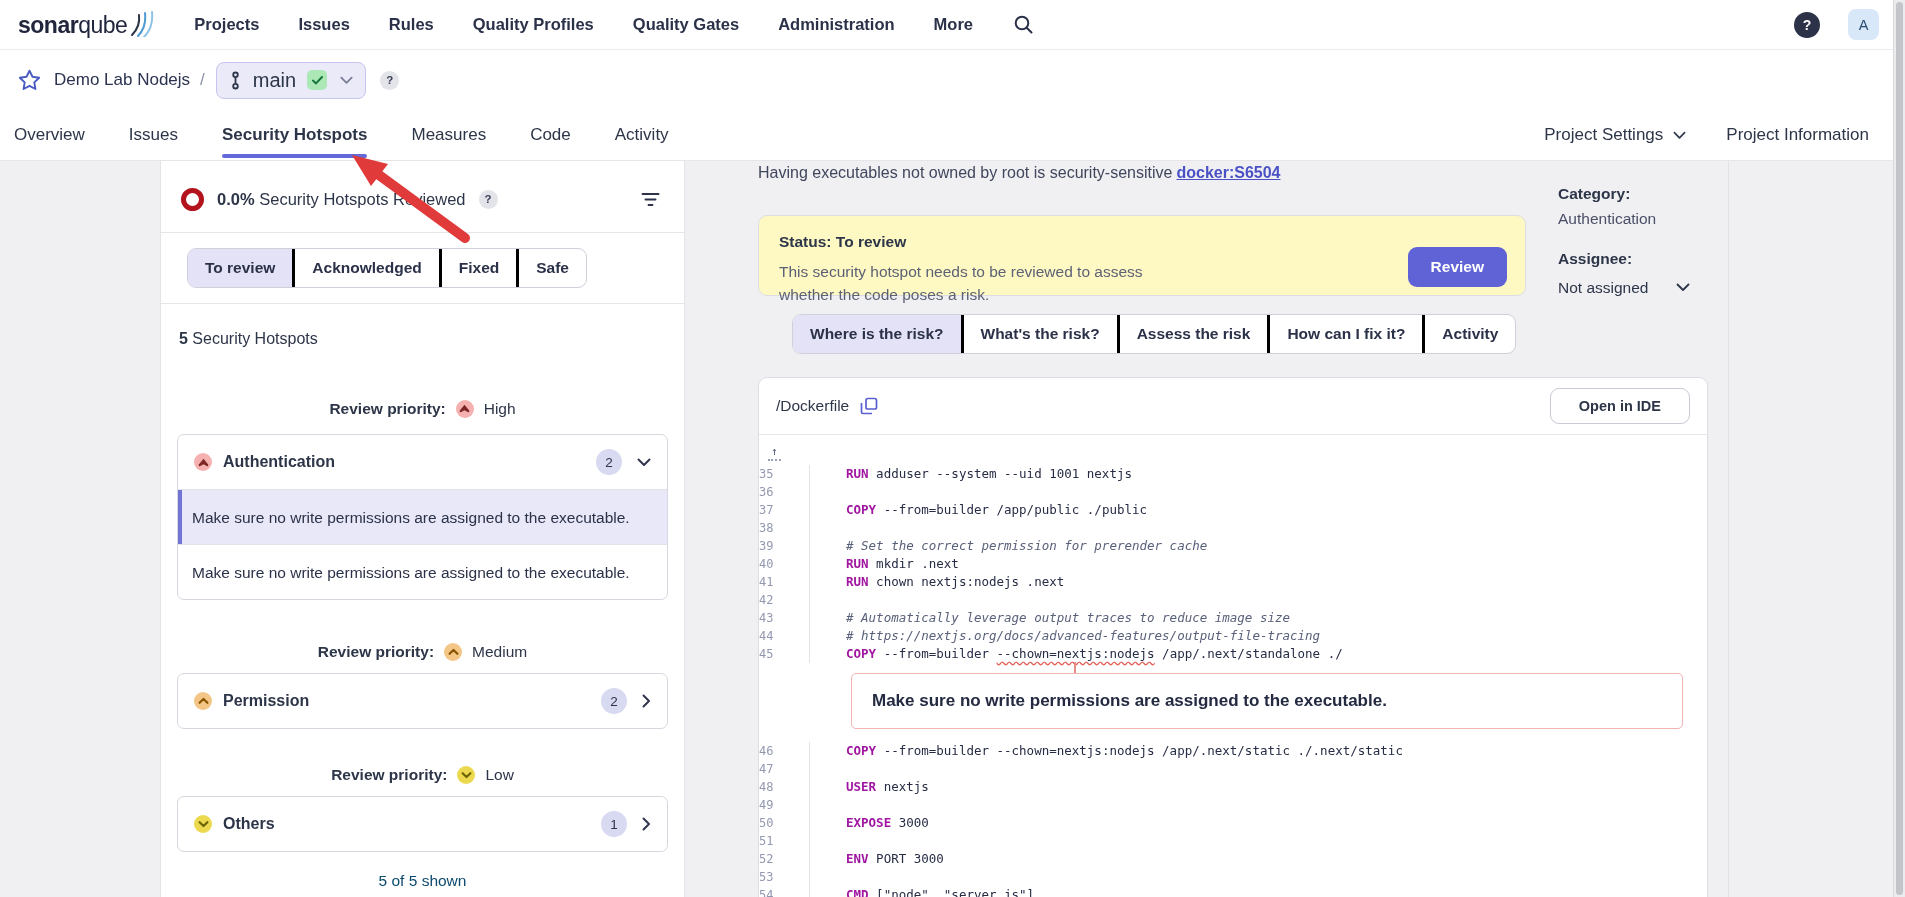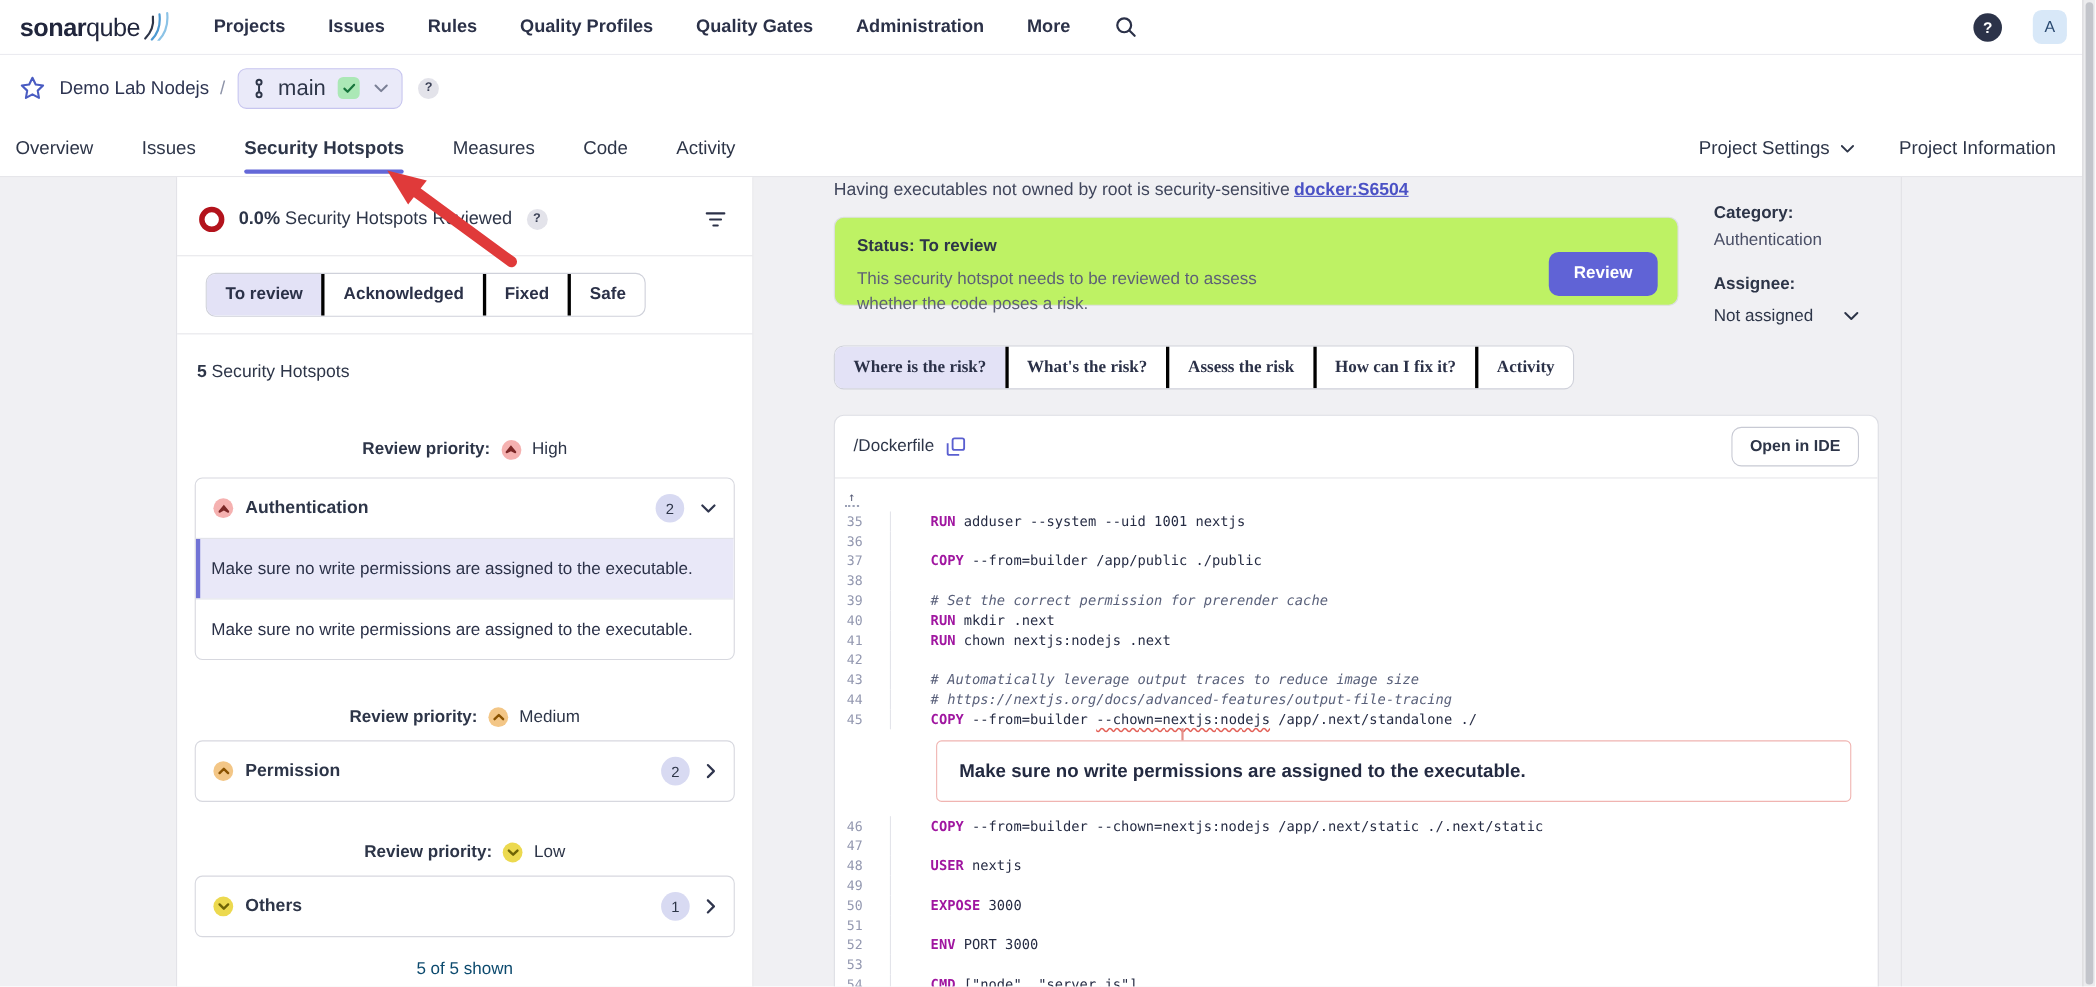--- a/index.html
+++ b/index.html
@@ -93,48 +93,48 @@
                display:flex;align-items:center;justify-content:center;font-size:13.5px;box-sizing:border-box;padding:0 6px;}
   .hotspot-item{border-top:1px solid #e2e3e9;padding:17px 14px 16px;font-size:15.5px;line-height:21px;
                 position:relative;cursor:pointer;color:#2b3148;}
   .hotspot-item.selected{background:#e9e8f8;}
   .hotspot-item.selected::before{content:"";position:absolute;left:0;top:0;bottom:0;width:4px;background:#7173d5;}
   .shown-row{text-align:center;margin-top:20px;font-size:15.5px;color:#0c4a6e;}
 
   
   .rule-line{position:absolute;left:758px;top:1px;font-size:16px;color:#40465c;line-height:22px;}
   .rule-link{color:#4a51c5;font-weight:700;text-decoration:underline;margin-left:4px;cursor:pointer;}
-  .status-card{position:absolute;left:758px;top:36px;width:768px;height:81px;background:#bef264;
+  .status-card{position:absolute;left:758px;top:54px;width:768px;height:81px;background:#fef9c3;
                border:1px solid #dddee4;border-radius:9px;box-sizing:border-box;padding:17px 20px;}
   .status-title{font-weight:700;font-size:15.5px;}
   .status-desc{margin-top:9px;font-size:15.5px;color:#5d6175;line-height:23px;}
   .review-btn{position:absolute;right:18px;top:31px;background:#6063d6;color:#fff;font-weight:700;
               font-size:15.5px;border:none;border-radius:9px;padding:11px 23px;cursor:pointer;
               font-family:"Liberation Sans",sans-serif;}
   .meta{position:absolute;left:1558px;top:22px;font-size:15.5px;line-height:21px;}
   .meta-label{font-weight:700;}
   .meta-value{margin-top:4px;color:#4a4f66;}
   .meta-assignee{margin-top:19px;}
   .assignee-value{display:flex;align-items:center;gap:28px;margin-top:8px;color:#2d3548;cursor:pointer;}
-  .risk-tabs{position:absolute;left:758px;top:153px;font-family:Liberation Serif, serif;}
+  .risk-tabs{position:absolute;left:792px;top:153px;}
 
   
   .code-card{position:absolute;left:758px;top:216px;width:950px;height:560px;background:#fff;
              border:1px solid #dddee4;border-radius:9px 9px 0 0;box-sizing:border-box;overflow:hidden;}
   .code-header{display:flex;align-items:center;height:56px;padding:0 17px;border-bottom:1px solid #e6e6ea;}
   .file-path{font-size:15.5px;}
   .copy-btn{margin-left:11px;cursor:pointer;}
-  .open-ide{margin-left:auto;border:1px solid #c8cad4;border-radius:9px;padding:9px 16px;
+  .open-ide{margin-left:auto;border:1px solid #c8cad4;border-radius:9px;padding:9px 28px;
             font-weight:700;font-size:14.5px;background:#fff;color:#2d3548;cursor:pointer;
             font-family:"Liberation Sans",sans-serif;}
   .code-area{font-family:"DejaVu Sans Mono",monospace;font-size:12.5px;padding-top:5px;}
   .expand-row{height:25px;display:flex;align-items:center;padding-left:9px;}
   .expand-icon{font-size:11px;color:#565b76;border-bottom:2px dotted #9aa0b5;padding:0 3px 1px;cursor:pointer;}
   .code-line{display:flex;height:18px;line-height:18px;}
-  .ln{width:50px;text-align:center;padding-right:14px;color:#9398b0;font-size:12px;flex:none;
+  .ln{width:50px;text-align:left;padding-right:14px;color:#9398b0;font-size:12px;flex:none;
       box-sizing:border-box;cursor:pointer;}
   .lc{border-left:1px solid #e3e4ea;padding-left:36px;flex:1;white-space:pre;color:#262c44;}
   .tok-k{color:#a016a0;font-weight:700;}
   .tok-c{color:#59607a;font-style:italic;}
   .tok-s{text-decoration:#e25f56 wavy underline;text-decoration-skip-ink:none;text-underline-offset:3px;}
   .code-annotation{margin:10px 24px 13px 92px;position:relative;border:1.5px solid #f0b4b1;
                    border-radius:5px;background:#fff;padding:17px 20px;
                    font-family:"Liberation Sans",sans-serif;font-size:17px;font-weight:700;color:#232a41;}
   .code-annotation::before{content:"";position:absolute;left:222px;top:-12px;height:11px;width:1.5px;background:#e58f88;}
 

